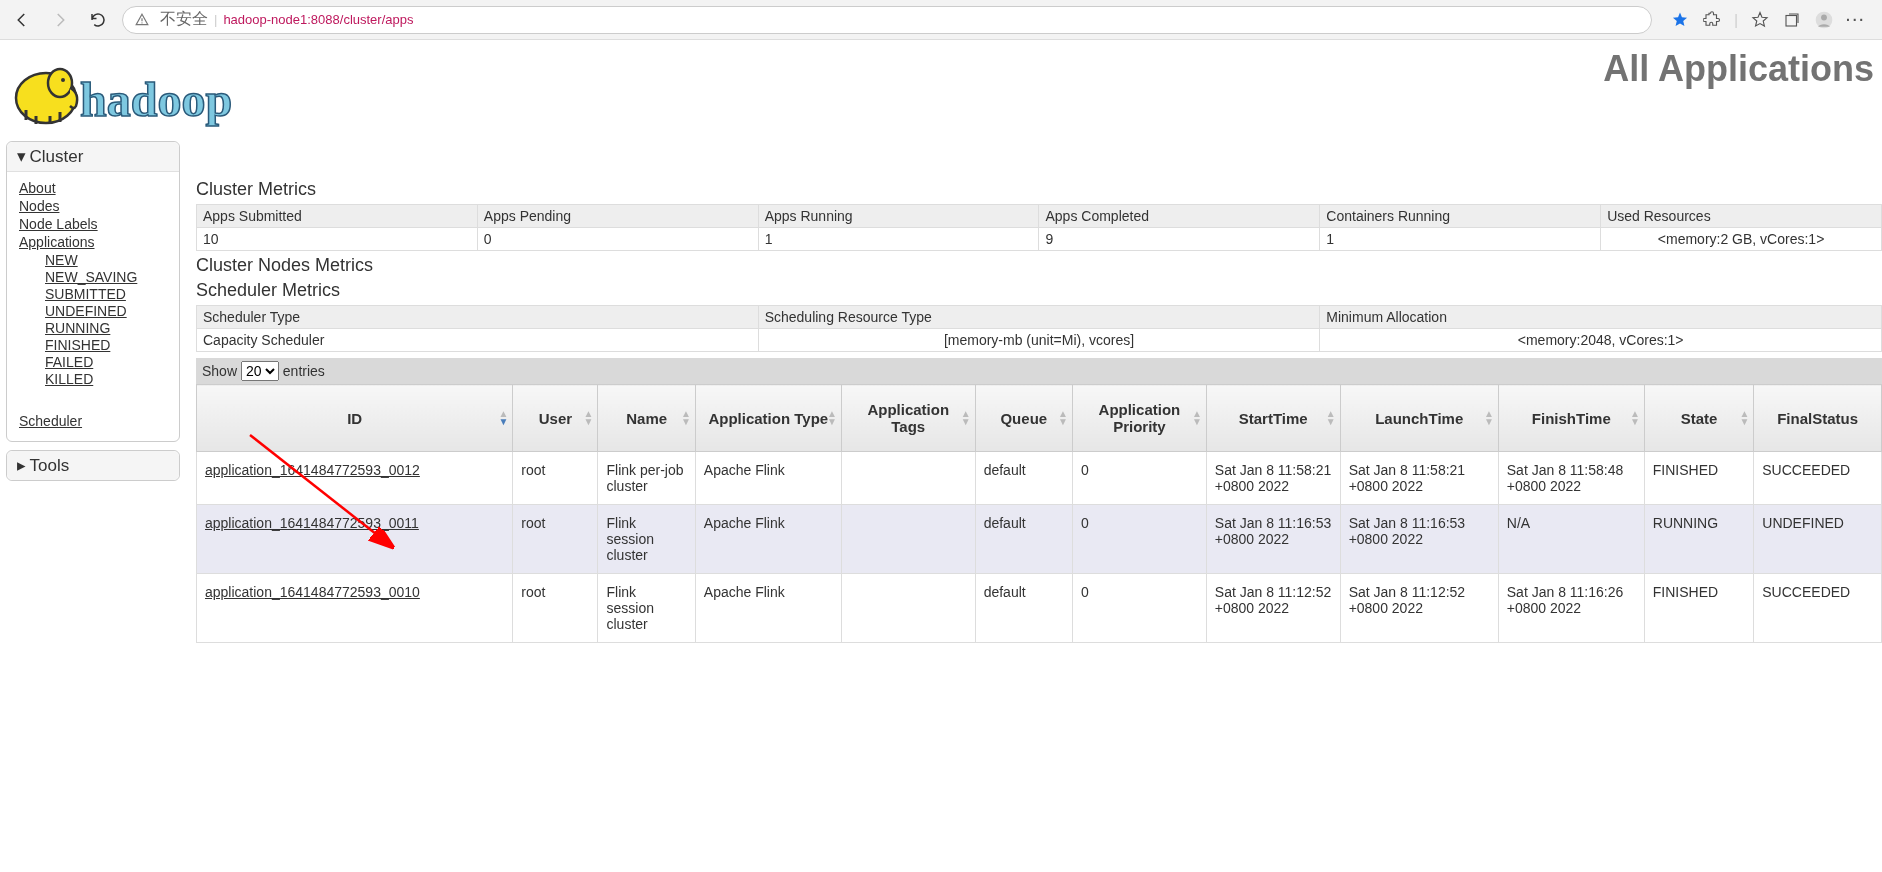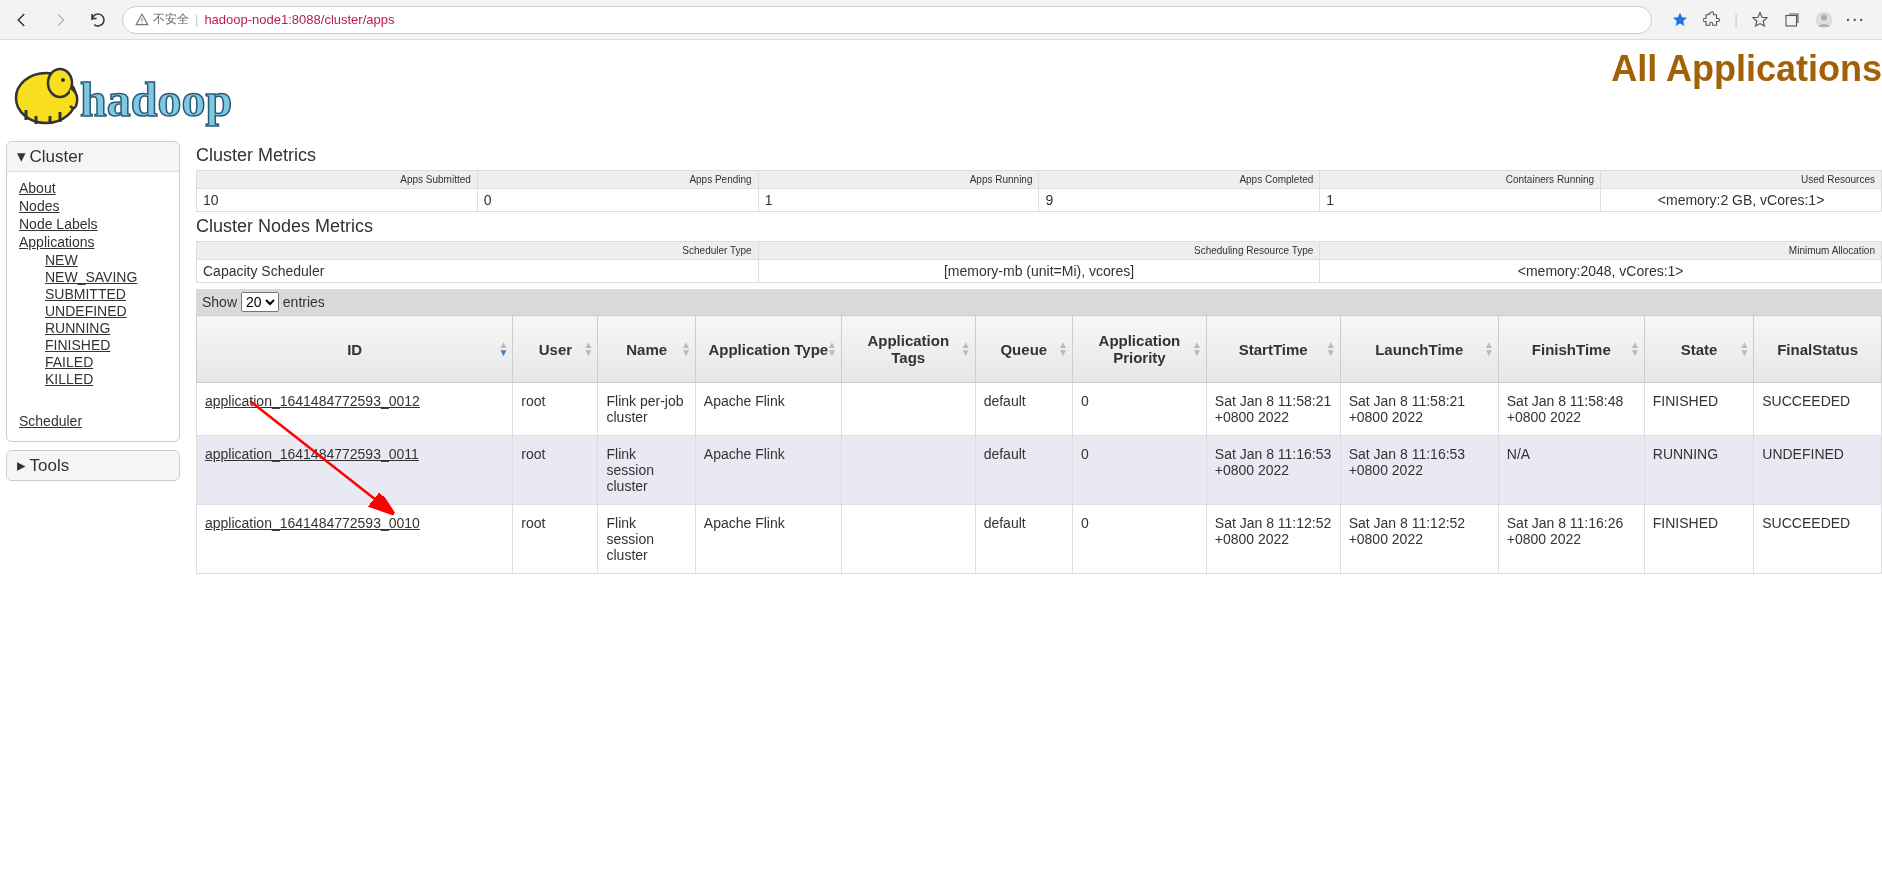--- a/index.html
+++ b/index.html
@@ -3,64 +3,64 @@
 <meta charset="utf-8">
 <style>
 * { box-sizing: border-box; margin: 0; padding: 0; }
 body { font-family: Arial, sans-serif; font-size: 14px; color: #333; background: #fff; }
 
 
 .browser-bar { height: 40px; background: #f3f3f3; border-bottom: 1px solid #ddd; display: flex; align-items: center; padding: 0 8px; gap: 10px; }
 .nav-btn { width: 28px; height: 28px; display: flex; align-items: center; justify-content: center; cursor: pointer; color: #555; }
 .nav-btn.disabled { color: #bbb; }
 .url-bar { flex: 1; background: #fff; border: 1px solid #ccc; border-radius: 14px; height: 28px; display: flex; align-items: center; padding: 0 12px; font-size: 13px; gap: 6px; }
-.url-badge { color: #666; font-size: 12px; display:flex; align-items:center; gap:4px;}
+.url-badge { color: #666; font-size: 16px; display:flex; align-items:center; gap:11px;}
 .url-text { color: #be185d; }
 .toolbar-icons { display: flex; gap: 12px; padding: 0 8px; align-items: center;}
 .toolbar-icons .ticon { width: 20px; height: 20px; display:flex; align-items:center; justify-content:center; color:#555; }
 
 
 .header { display: flex; align-items: flex-start; justify-content: space-between; padding: 8px 0 8px 8px; }
 .logo { display: inline-flex; align-items: center; }
-.title { font-size: 36px; font-weight: bold; color: #a16207; padding-right: 0; white-space: nowrap; }
+.title { font-size: 36px; font-weight: bold; color: #737373; padding-right: 8px; white-space: nowrap; }
 
 
 .layout { display: flex; }
 .sidebar { width: 180px; min-width: 180px; padding-left: 6px; }
 .main { flex: 1; padding: 0 0 0 16px; overflow: hidden; }
 
 .sidebox { border: 1px solid #ccc; border-radius: 6px; margin-bottom: 8px; }
 .sidebox-hdr { background: #f5f5f5; padding: 4px 10px; font-size: 17px; display:flex; align-items:center; gap:4px; border-bottom: 1px solid #e0e0e0; border-radius: 6px 6px 0 0;}
 .sidebox-body { padding: 6px 12px 10px; }
 .sidebox-body a { display: block; color: #333; text-decoration: underline; font-size: 14px; margin: 1px 0; }
 .sidebox-body .sub { margin-left: 26px; }
 .sidebox-body .top { margin: 2px 0; }
 .tools-box .sidebox-hdr { border-bottom:none; border-radius:6px;}
 
 h2.section { font-size: 18px; font-weight: normal; margin: 4px 0 4px; }
 
 table.metrics { width: 100%; border-collapse: collapse; table-layout: fixed; }
-table.metrics th { background: #eee; border: 1px solid #ddd; padding: 3px 6px; font-weight: normal; text-align: right; font-size: 10px;}
+table.metrics th { background: #eee; border: 1px solid #ddd; padding: 3px 6px; font-weight: normal; text-align: left; font-size: 14px;}
 table.metrics td { border: 1px solid #ddd; padding: 3px 6px; text-align: left; font-size: 14px;}
 table.metrics td.center { text-align: center;}
 
 .show-bar { background: #d9d9d9; padding: 3px 6px; margin-top: 6px; font-size: 14px;}
 .show-bar select { font-size: 14px; }
 
 table.apps { width: 100%; border-collapse: collapse; }
 table.apps thead th { background: linear-gradient(#f7f7f7, #e6e6e6); border: 1px solid #ccc; padding: 16px 8px; font-size: 15px; font-weight: bold; position: relative; vertical-align: middle; text-align:center;}
 table.apps thead th .sort-icons { position: absolute; right: 4px; top: 50%; transform: translateY(-50%); font-size: 10px; line-height: 8px; color: #bbb; }
 table.apps thead th .sort-icons.active-down .down { color: #4a7ebb; }
 table.apps tbody td { border: 1px solid #ddd; padding: 10px 8px; vertical-align: top; font-size: 14px; }
 table.apps tbody tr:nth-child(even) td { background: #e9e9f3; }
 table.apps tbody tr:nth-child(odd) td { background: #fff; }
 table.apps a { color: #333; text-decoration: underline; }
 
 svg.arrow { stroke: red; stroke-width: 2; fill: none; position: absolute; pointer-events: none; z-index: 100;}
-.arrow-wrap { position: relative; }
+.arrow-wrap { position: relative; margin-top: 34px; }
 
 </style>
 </head>
 <body>
 
 <div class="browser-bar">
   <div class="nav-btn">
     <svg width="18" height="18" viewBox="0 0 24 24">
         <path d="M15 4l-8 8 8 8" stroke="#333" stroke-width="2" fill="none"></path>
       </svg>
@@ -190,20 +190,21 @@
         <td>1</td>
         <td>9</td>
         <td>1</td>
         <td class="center">&lt;memory:2 GB, vCores:1&gt;</td>
       </tr>
         </tbody>
     </table>
 
     <h2 class="section">Cluster Nodes Metrics</h2>
 
+    <h2 class="section">Scheduler Metrics</h2>
     <table class="metrics">
       <thead>
           <tr>
         <th>Scheduler Type</th>
         <th>Scheduling Resource Type</th>
         <th>Minimum Allocation</th>
       </tr>
         </thead>
       <tbody>
           <tr>

